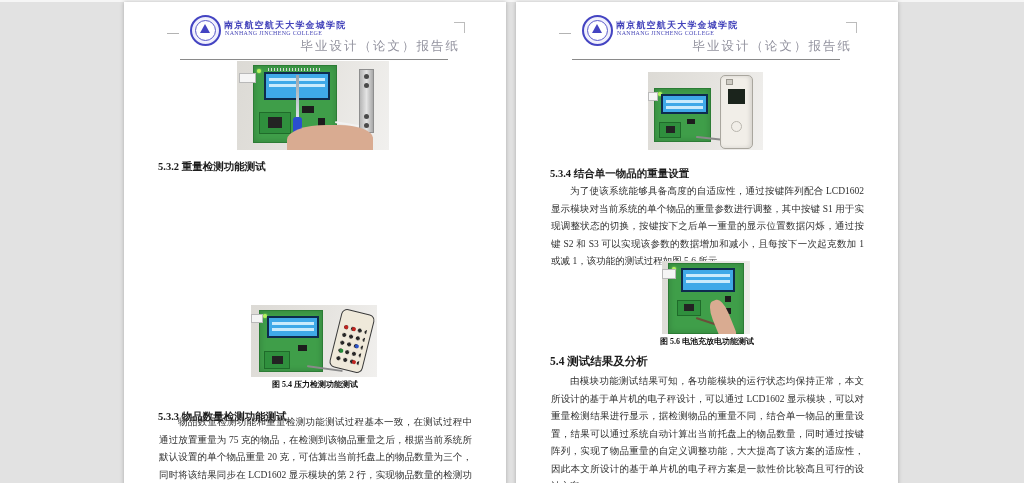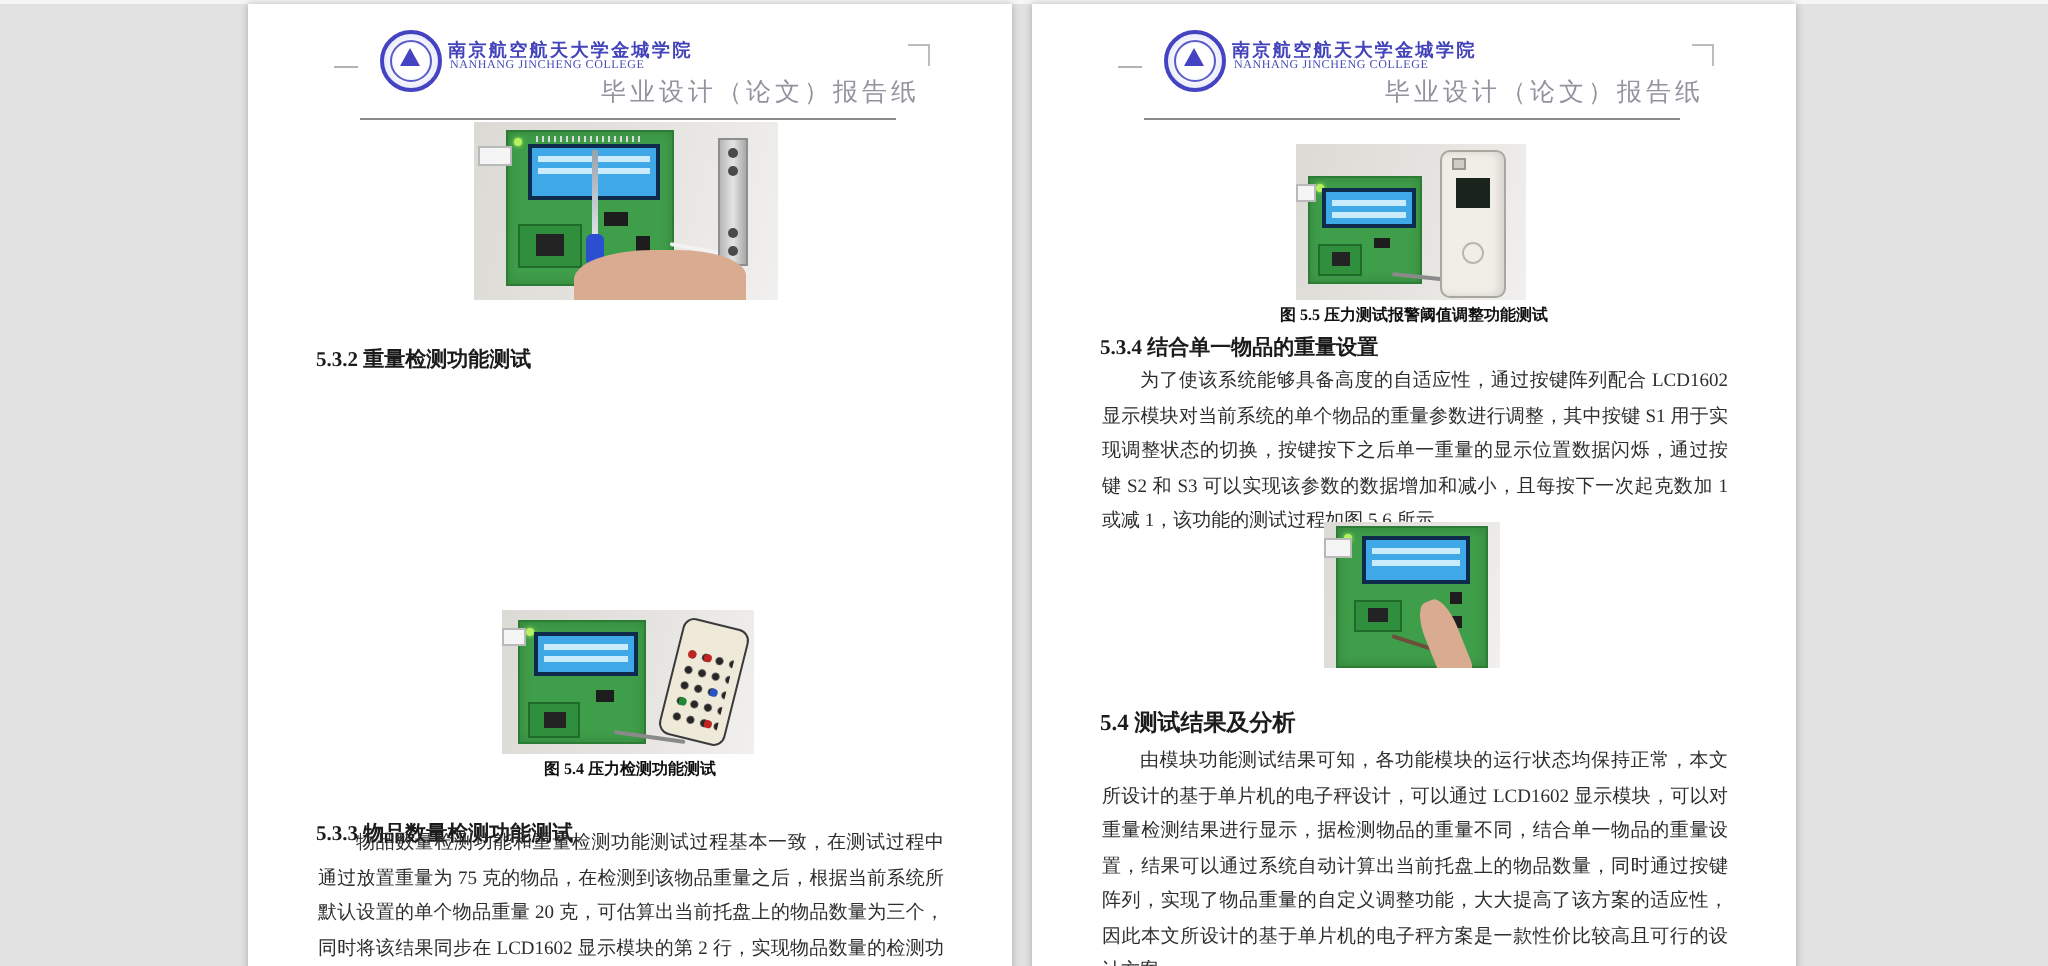--- a/index.html
+++ b/index.html
@@ -113,21 +113,21 @@
       <i class="bolt" style="top:4px"></i>
         <i class="bolt" style="top:13px"></i>
       <i class="bolt" style="bottom:13px"></i>
         <i class="bolt" style="bottom:4px"></i>
     </div>
     <div class="screw-shaft" style="left:59px;top:14px;height:44px"></div>
     <div class="screw-handle" style="left:56px;top:56px;height:16px"></div>
     <div class="hand" style="left:50px;top:64px;width:86px;height:32px"></div>
   </div>
 
-  <div class="h3" style="top:171px">5.3.2 重量检测功能测试</div>
+  <div class="h3" style="top:158px">5.3.2 重量检测功能测试</div>
 
   <div class="photo" style="left:127px;top:303px;width:126px;height:72px">
     <div class="pcb" style="left:8px;top:5px;width:62px;height:60px">
       <span class="led"></span>
       <div class="lcd" style="left:7px;top:5px;width:48px;height:18px">
         <div class="lcd-screen">
             <i class="lcd-line l1"></i>
             <i class="lcd-line l2"></i>
           </div>
       </div>
@@ -177,21 +177,20 @@
       <div class="chip" style="left:32px;top:30px;width:8px;height:5px"></div>
     </div>
     <div class="usb" style="left:0px;top:20px;width:8px;height:7px"></div>
     <div class="wire" style="left:48px;top:64px;width:30px;background:#8a8a8a;transform:rotate(6deg)"></div>
     <div class="device" style="left:72px;top:3px;width:31px;height:72px">
       <div class="device-sq" style="left:5px;top:3px;width:5px;height:4px"></div>
       <div class="device-screen" style="left:7px;top:13px;width:17px;height:15px"></div>
       <div class="device-circle" style="left:10px;top:45px"></div>
     </div>
   </div>
-  <div class="caption" style="top:150px">图 5.5 压力测试报警阈值调整功能测试</div>
 
   <div class="h3" style="top:165px">5.3.4 结合单一物品的重量设置</div>
   <div class="para" style="top:181px">为了使该系统能够具备高度的自适应性，通过按键阵列配合 LCD1602 显示模块对当前系统的单个物品的重量参数进行调整，其中按键 S1 用于实现调整状态的切换，按键按下之后单一重量的显示位置数据闪烁，通过按键 S2 和 S3 可以实现该参数的数据增加和减小，且每按下一次起克数加 1 或减 1，该功能的测试过程如图 5.6 所示。</div>
 
   <div class="photo" style="left:146px;top:259px;width:88px;height:73px">
     <div class="pcb" style="left:6px;top:2px;width:74px;height:69px">
       <span class="led"></span>
       <div class="lcd" style="left:12px;top:4px;width:50px;height:20px">
         <div class="lcd-screen">
             <i class="lcd-line l1"></i>
@@ -200,16 +199,17 @@
       </div>
       <div class="submodule" style="left:8px;top:36px;width:22px;height:14px"></div>
       <div class="chip" style="left:56px;top:32px;width:6px;height:6px"></div>
       <div class="chip" style="left:56px;top:44px;width:6px;height:6px"></div>
       <div class="chip" style="left:56px;top:56px;width:6px;height:6px"></div>
     </div>
     <div class="usb" style="left:0px;top:8px;width:12px;height:8px"></div>
     <div class="wire" style="left:34px;top:56px;width:26px;background:#6b4f3a;transform:rotate(18deg)"></div>
     <div class="finger" style="left:52px;top:38px;width:17px;height:44px;transform:rotate(-22deg)"></div>
   </div>
+  <div class="caption" style="top:334px">图 5.6 电池充放电功能测试</div>
 
   <div class="h2" style="top:352px">5.4 测试结果及分析</div>
   <div class="para" style="top:371px">由模块功能测试结果可知，各功能模块的运行状态均保持正常，本文所设计的基于单片机的电子秤设计，可以通过 LCD1602 显示模块，可以对重量检测结果进行显示，据检测物品的重量不同，结合单一物品的重量设置，结果可以通过系统自动计算出当前托盘上的物品数量，同时通过按键阵列，实现了物品重量的自定义调整功能，大大提高了该方案的适应性，因此本文所设计的基于单片机的电子秤方案是一款性价比较高且可行的设计方案。</div>
 </div>
 
 </body></html>

